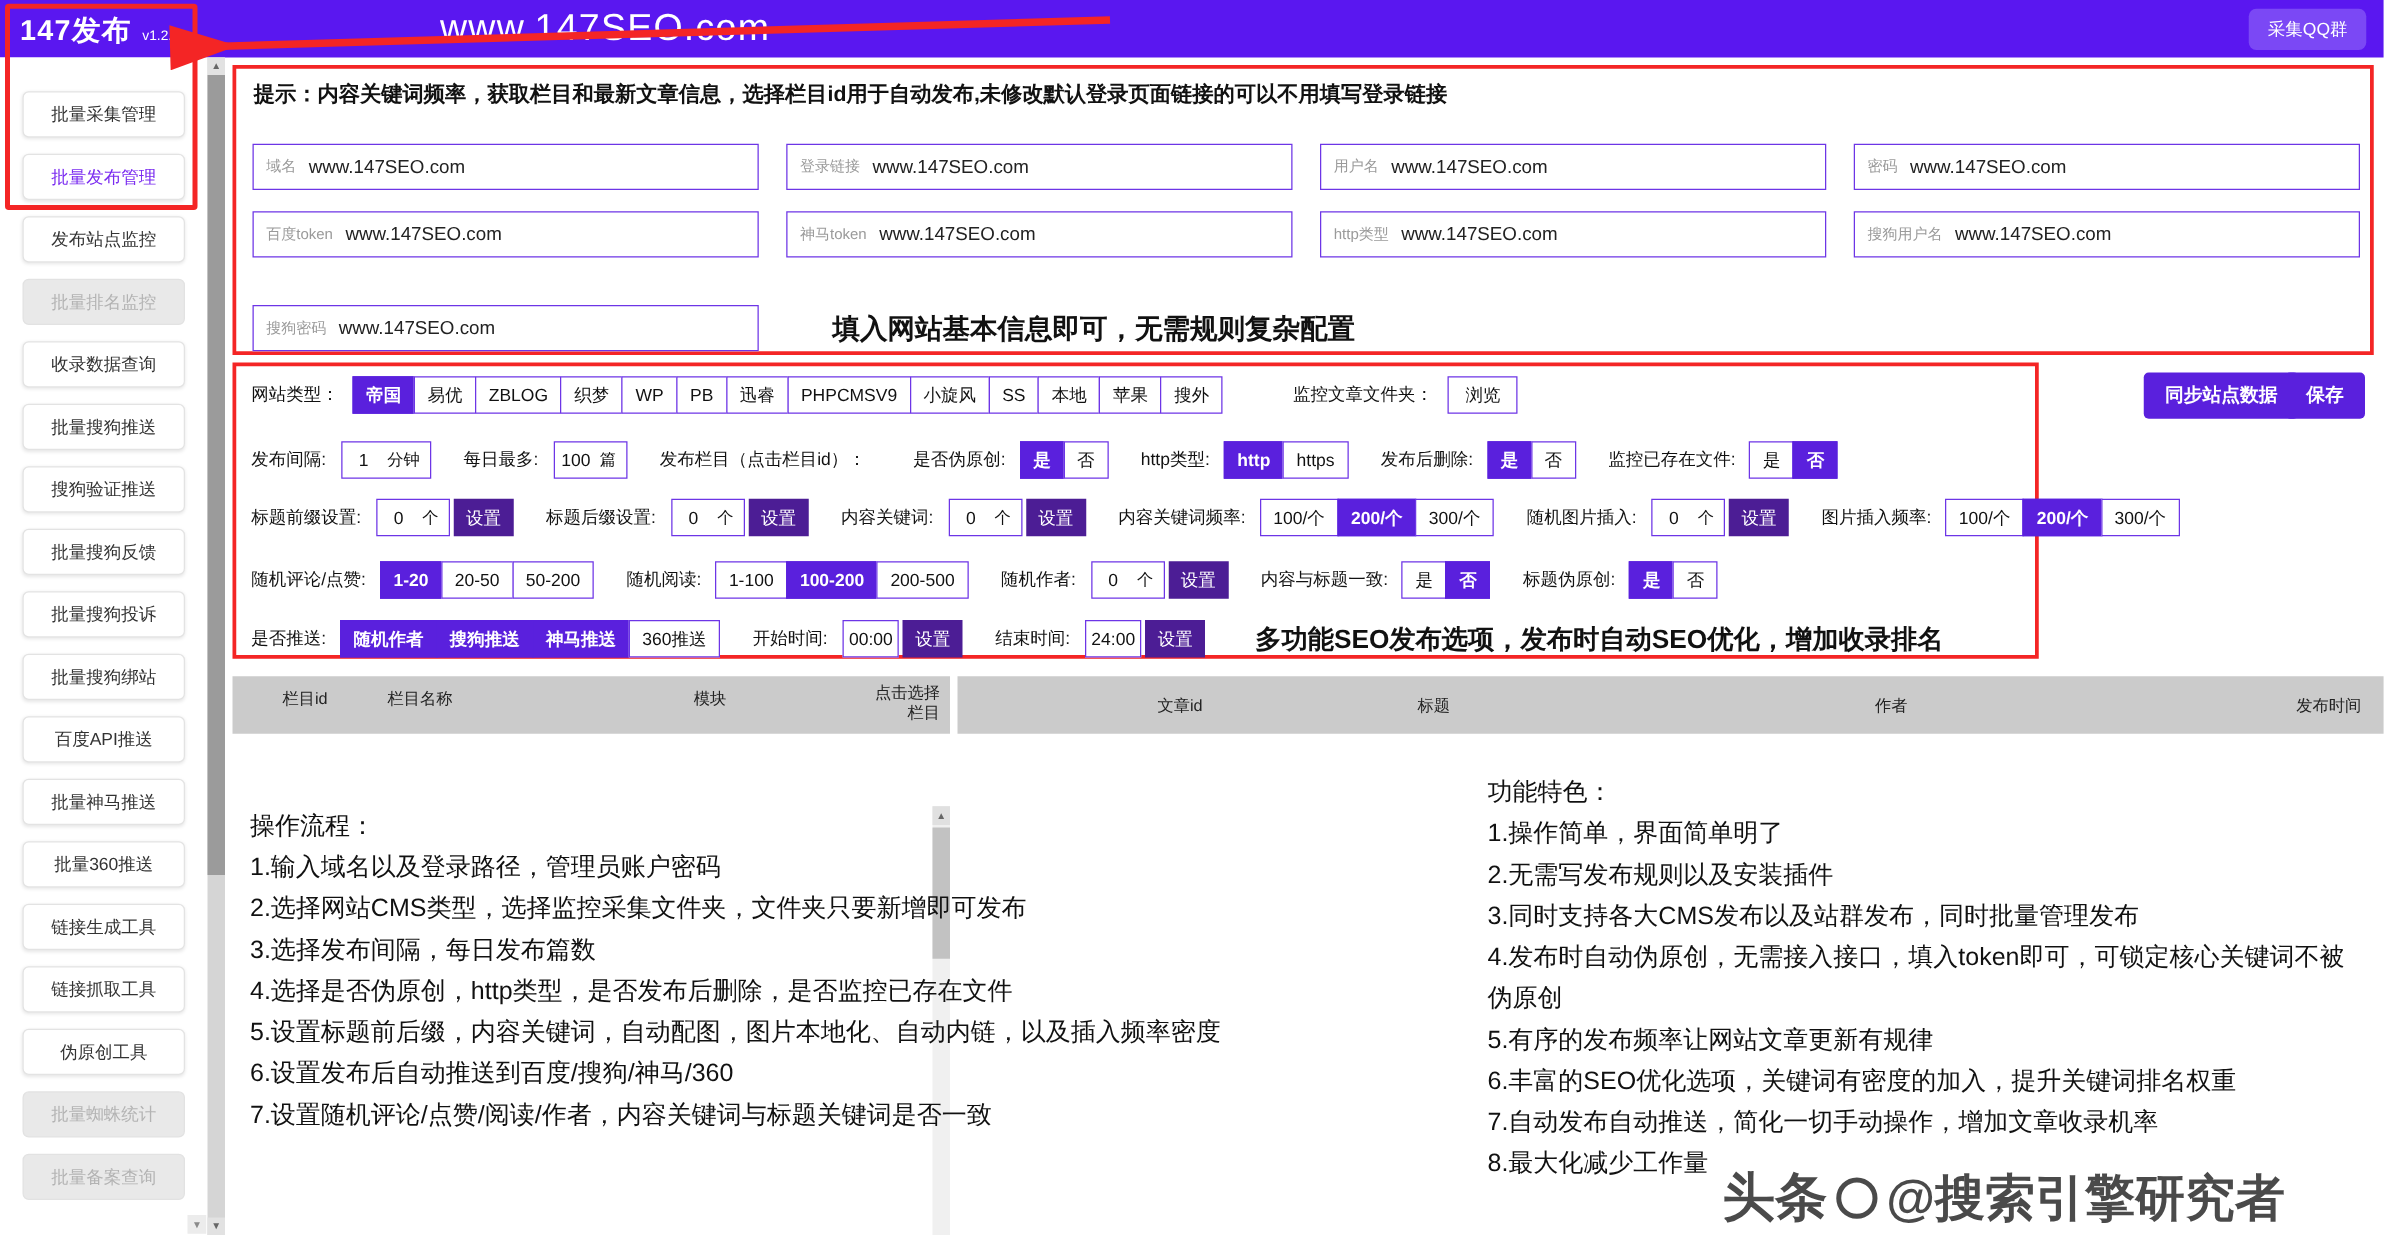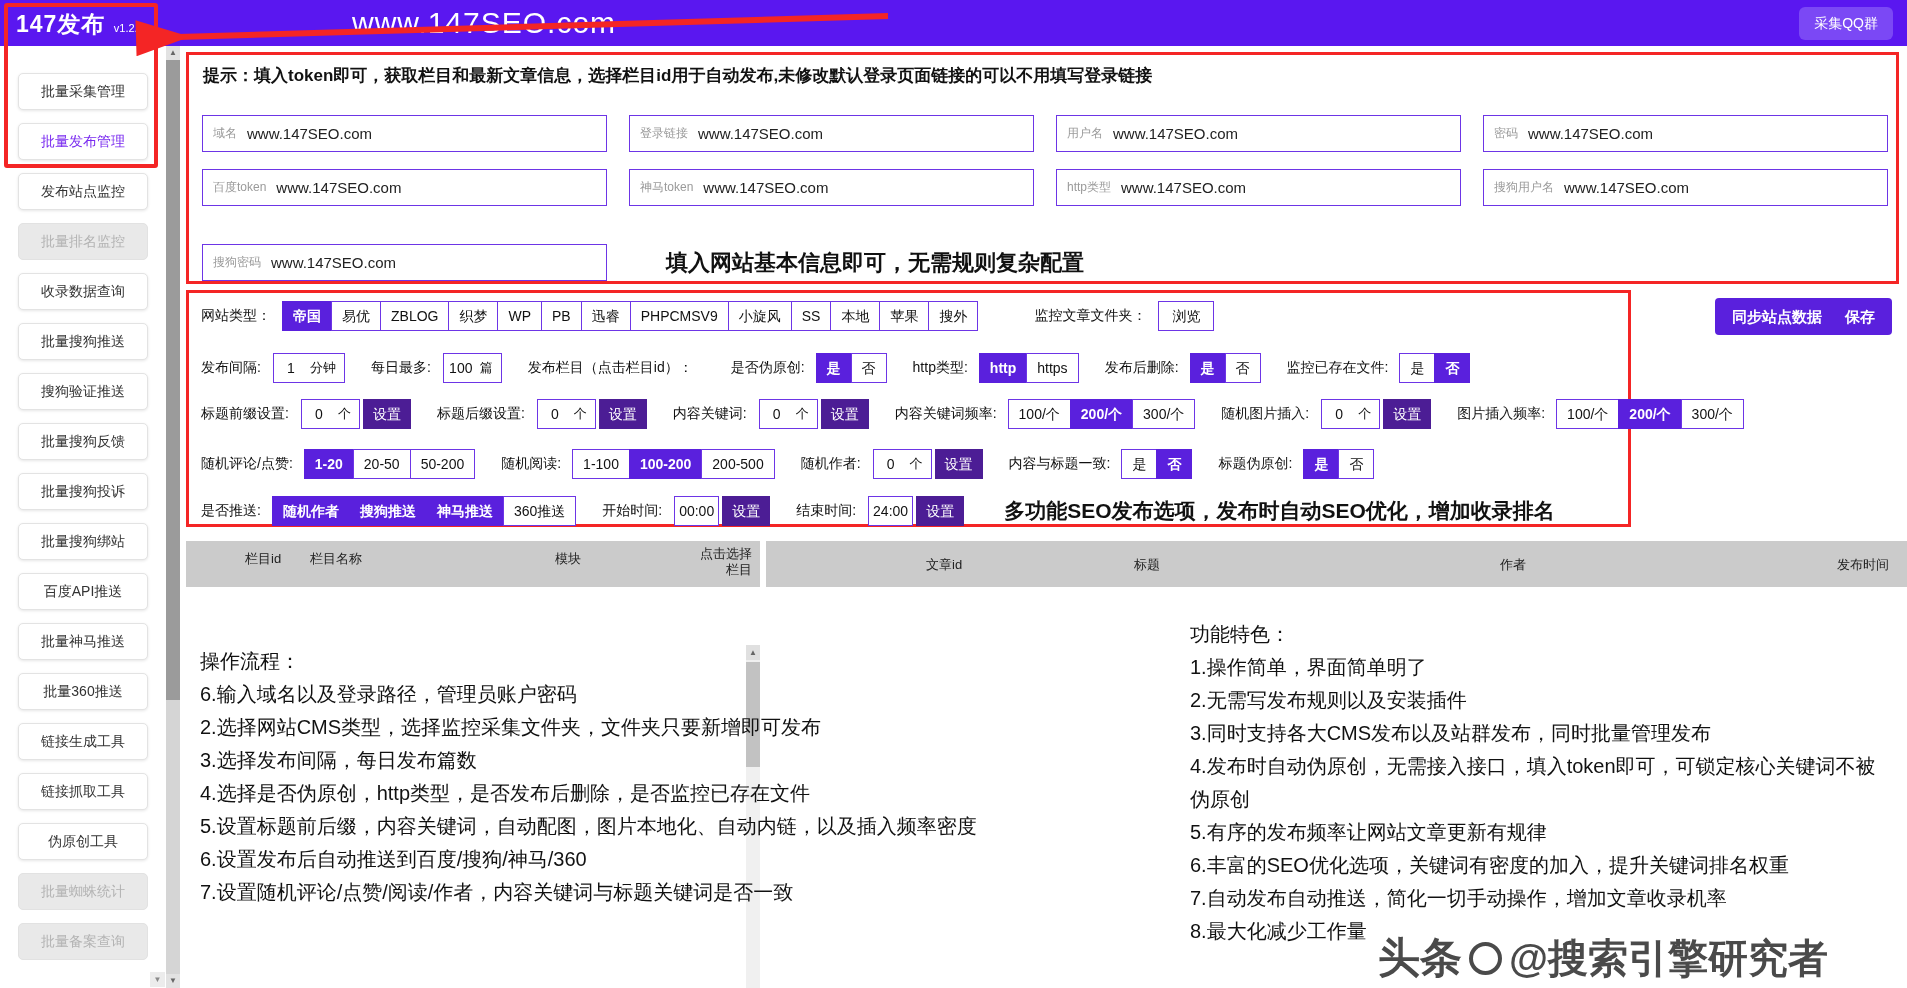--- a/index.html
+++ b/index.html
@@ -135,21 +135,21 @@
     <div class="side-btn disabled">批量备案查询</div>
   </div>
 <div class="sb-mini-arrow">▼</div>
 <div class="side-scroll">
   <div class="sarrow up">▲</div>
   <div class="sthumb"></div>
   <div class="sarrow down">▼</div>
 </div>
 
 <div class="redbox1">
-  <div class="tip">提示：填入token即可，获取栏目和最新文章信息，选择栏目id用于自动发布,未修改默认登录页面链接的可以不用填写登录链接</div>
+  <div class="tip">提示：内容关键词频率，获取栏目和最新文章信息，选择栏目id用于自动发布,未修改默认登录页面链接的可以不用填写登录链接</div>
   <div class="f-row r1" id="frow1">
       <div class="field">
         <span class="flabel">域名</span>
         <span class="fvalue">www.147SEO.com</span>
       </div>
       <div class="field">
         <span class="flabel">登录链接</span>
         <span class="fvalue">www.147SEO.com</span>
       </div>
       <div class="field">
@@ -377,40 +377,40 @@
       <div class="seg">
         <span class="bignote">多功能SEO发布选项，发布时自动SEO优化，增加收录排名</span>
       </div>
     </div>
   </div>
 
 <div class="act-btn sync-btn">同步站点数据</div>
 <div class="act-btn save-btn">保存</div>
 
 <div class="lt-head" id="lthead">
-    <span class="th" style="left: 59px;">栏目id</span>
+    <span class="th" style="left: 40px;">栏目id</span>
     <span class="th" style="left: 124px;">栏目名称</span>
     <span class="th" style="left: 369px;">模块</span>
     <span class="th wrap" style="right: 8px;">点击选择栏目</span>
   </div>
 <div class="rt-head" id="rthead">
     <span class="th" style="left: 160px;">文章id</span>
     <span class="th" style="left: 368px;">标题</span>
     <span class="th" style="left: 734px;">作者</span>
     <span class="th" style="right: 18px;">发布时间</span>
   </div>
 
 <div class="panel-scroll">
   <div class="sarrow">▲</div>
   <div class="sthumb"></div>
 </div>
 
 <div class="instructions" id="instructions">
   <div>操作流程：</div>
-<div>6.输入域名以及登录路径，管理员账户密码</div>
+<div>1.输入域名以及登录路径，管理员账户密码</div>
     <div>2.选择网站CMS类型，选择监控采集文件夹，文件夹只要新增即可发布</div>
     <div>3.选择发布间隔，每日发布篇数</div>
     <div>4.选择是否伪原创，http类型，是否发布后删除，是否监控已存在文件</div>
     <div>5.设置标题前后缀，内容关键词，自动配图，图片本地化、自动内链，以及插入频率密度</div>
     <div>6.设置发布后自动推送到百度/搜狗/神马/360</div>
     <div>7.设置随机评论/点赞/阅读/作者，内容关键词与标题关键词是否一致</div>
   </div>
 
 <div class="features" id="features">
   <div>功能特色：</div>

